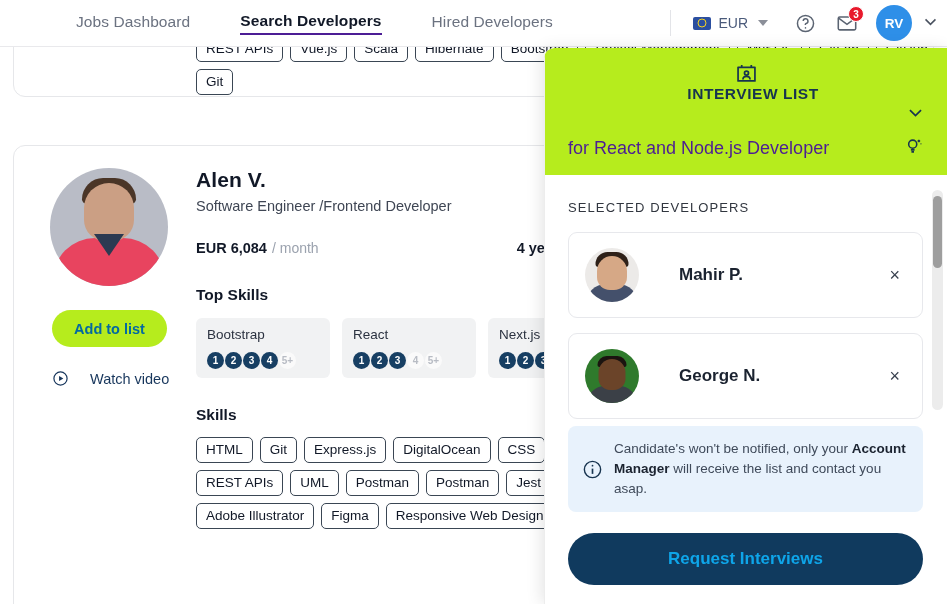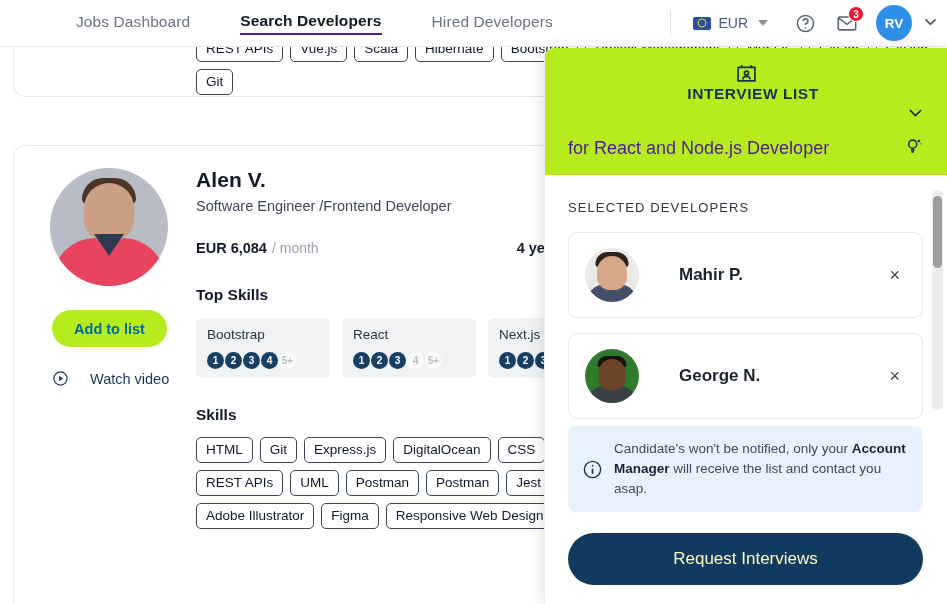--- a/index.html
+++ b/index.html
@@ -202,21 +202,21 @@
 
   .panel-foot { padding: 0 24px 19px 24px; background:#fff; }
   .notice {
     background: #e8f2fc; border-radius: 8px; padding: 13px 16px 13px 14px;
     display: flex; align-items: center; gap: 11px;
   }
   .notice-txt { font-size: 13.5px; color: #3f4a5a; line-height: 20px; }
   .notice-txt b { color: #1b2330; font-weight: 700; }
   .btn-request {
     margin-top: 21px; width: 100%; height: 52px; border-radius: 26px;
-    background: #103a5e; color: #fef9c3; border: none; font-size: 17px; font-weight: 400;
+    background: #103a5e; color: #0ea5e9; border: none; font-size: 17px; font-weight: 700;
     cursor: pointer;
   }
   .panel-left-border { position:absolute; left:0; top:0; width:1px; height:100%; background:#ededed; }
 </style>
 </head>
 <body>
 
 <div class="page">
 
   <div class="topnav">

